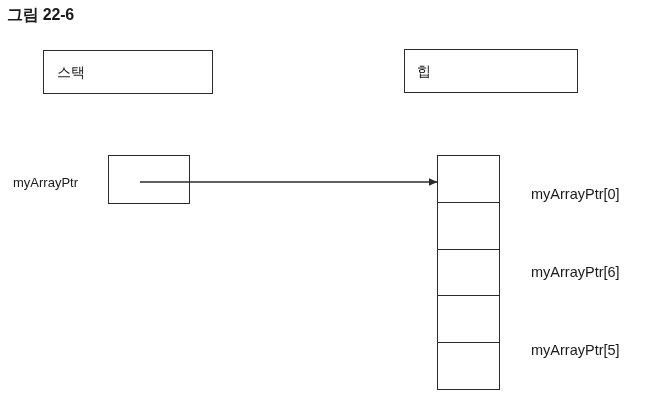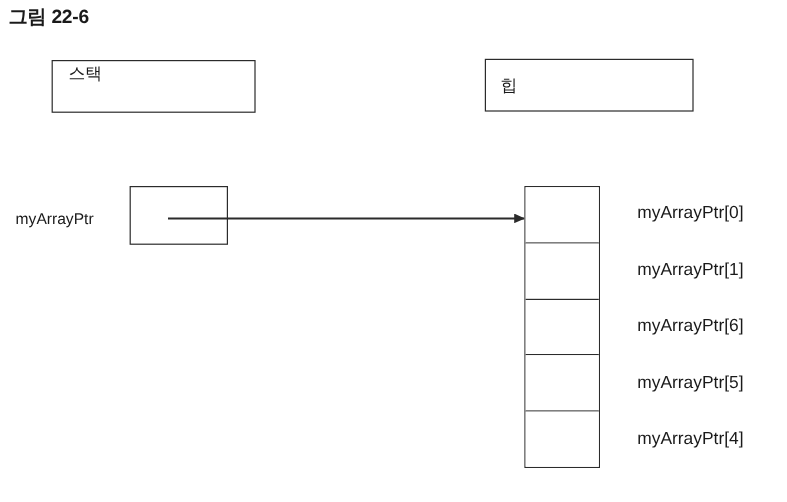--- a/index.html
+++ b/index.html
@@ -45,21 +45,21 @@
     background: #ffffff;
   }
   .region-label {
     position: absolute;
     font-size: 14px;
     line-height: 18px;
     white-space: nowrap;
   }
 
   #stack-region { left: 43px;  top: 50px; width: 170px; height: 44px; }
-  #stack-label  { left: 57px;  top: 52px; }
+  #stack-label  { left: 57px;  top: 63px; }
 
   #heap-region  { left: 404px; top: 49px; width: 174px; height: 44px; }
   #heap-label   { left: 417px; top: 62px; }
 
   
   #pointer-var-label {
     position: absolute;
     left: 13px;
     top: 173px;
     font-size: 13px;
@@ -154,19 +154,17 @@
   <div id="heap-array">
     <div class="array-cell"></div>
     <div class="array-cell"></div>
     <div class="array-cell"></div>
     <div class="array-cell"></div>
     <div class="array-cell"></div>
   </div>
 
   <div id="array-labels">
     <div class="array-label">myArrayPtr[0]</div>
-    <div class="array-label">myArrayPtr[1]</div>
     <div class="array-label">myArrayPtr[6]</div>
     <div class="array-label">myArrayPtr[5]</div>
-    <div class="array-label">myArrayPtr[4]</div>
   </div>
 
 </div>
 
 </body></html>

